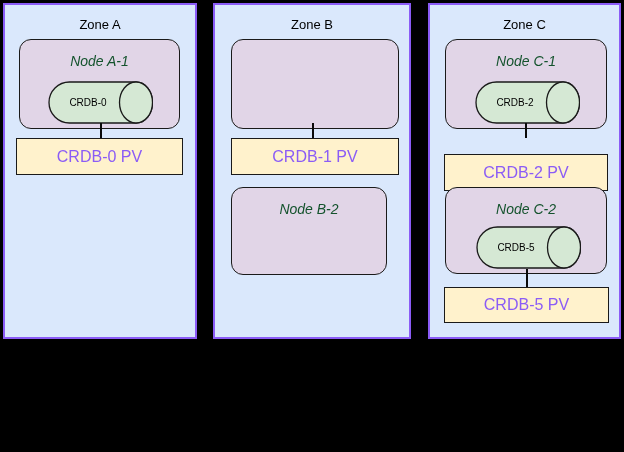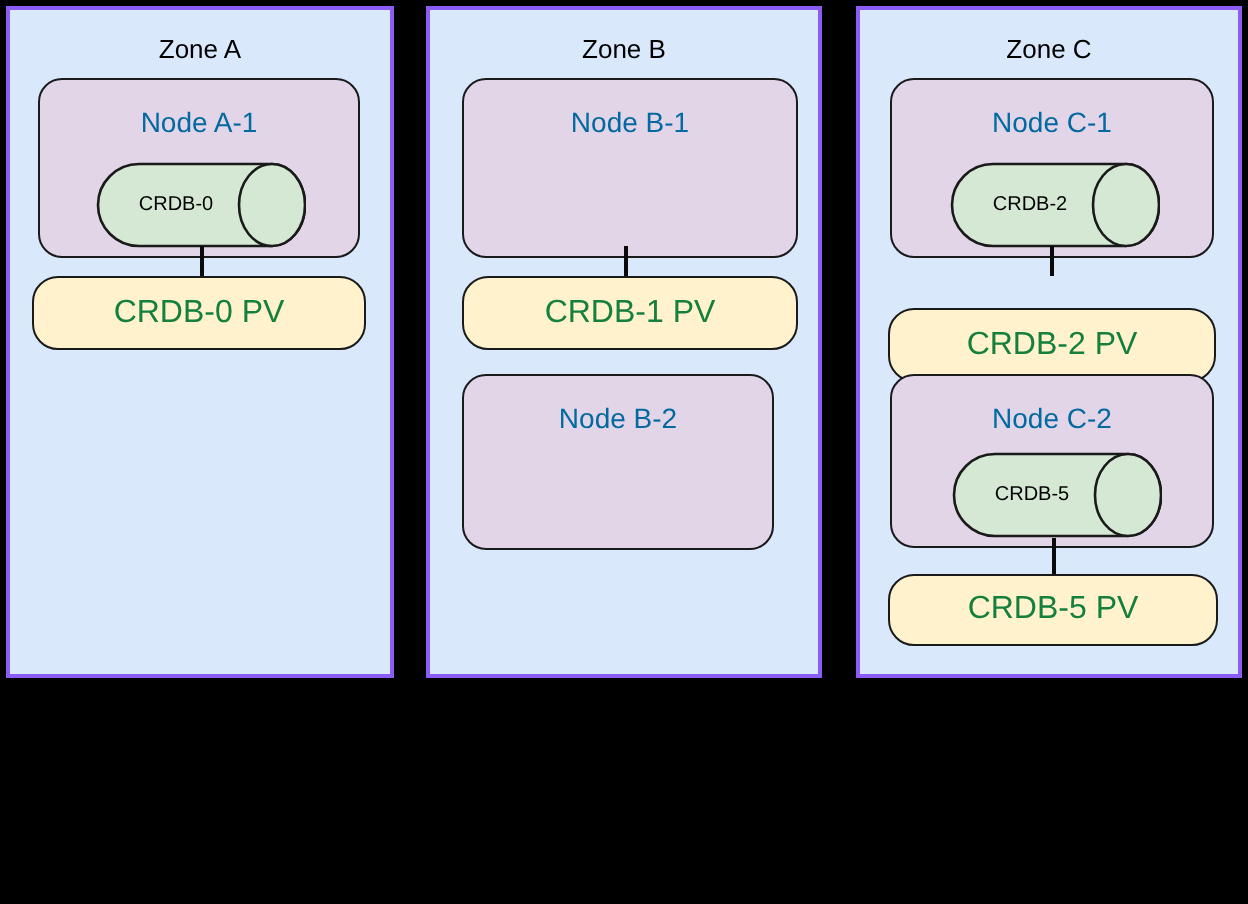--- a/index.html
+++ b/index.html
@@ -14,35 +14,35 @@
   .zone-title{
     position:absolute;top:12px;left:0;right:0;text-align:center;
     font-size:13px;line-height:16px;color:#000;
   }
   .node{
     position:absolute;background:#e1d5e7;border:1.3px solid #1a1a1a;
     border-radius:12px;box-sizing:border-box;
   }
   .node-title{
     position:absolute;top:13px;left:0;right:0;text-align:center;
-    font-size:14px;line-height:17px;color:#0369a1;
+    font-size:14px;line-height:17px;color:#14532d;font-style:italic;
   }
   .cyl{position:absolute;width:105px;height:43px;}
   .cyl svg{display:block;}
   .cyl-label{
     position:absolute;left:0;top:0;width:80px;height:43px;
     display:flex;align-items:center;justify-content:center;
     font-size:10px;color:#000;
   }
   .connector{position:absolute;width:2px;background:#0a0a0a;}
   .pv{
     position:absolute;background:#fff2cc;border:1.3px solid #1a1a1a;
-    border-radius:13px;box-sizing:border-box;
+    border-radius:0;box-sizing:border-box;
     display:flex;align-items:center;justify-content:center;
-    font-size:16px;color:#15803d;
+    font-size:16px;color:#8b5cf6;
   }
 </style>
 </head>
 <body>
 
 <div class="canvas">
 
   <div class="zone" style="left:3px;top:3px;width:194px;height:336px">
     <div class="zone-title">Zone A</div>
     <div class="node" style="left:14px;top:34px;width:161px;height:90px">
@@ -55,21 +55,20 @@
         <div class="cyl-label">CRDB-0</div>
       </div>
     </div>
     <div class="connector" style="left:95px;top:118px;height:15px"></div>
     <div class="pv" style="left:11px;top:133px;width:167px;height:37px">CRDB-0 PV</div>
   </div>
 
   <div class="zone" style="left:213px;top:3px;width:198px;height:336px">
     <div class="zone-title">Zone B</div>
     <div class="node" style="left:16px;top:34px;width:168px;height:90px">
-      <div class="node-title">Node B-1</div>
     </div>
     <div class="connector" style="left:97px;top:118px;height:15px"></div>
     <div class="pv" style="left:16px;top:133px;width:168px;height:37px">CRDB-1 PV</div>
     <div class="node" style="left:16px;top:182px;width:156px;height:88px">
       <div class="node-title">Node B-2</div>
     </div>
   </div>
 
   <div class="zone" style="left:428px;top:3px;width:193px;height:336px">
     <div class="zone-title">Zone C</div>

